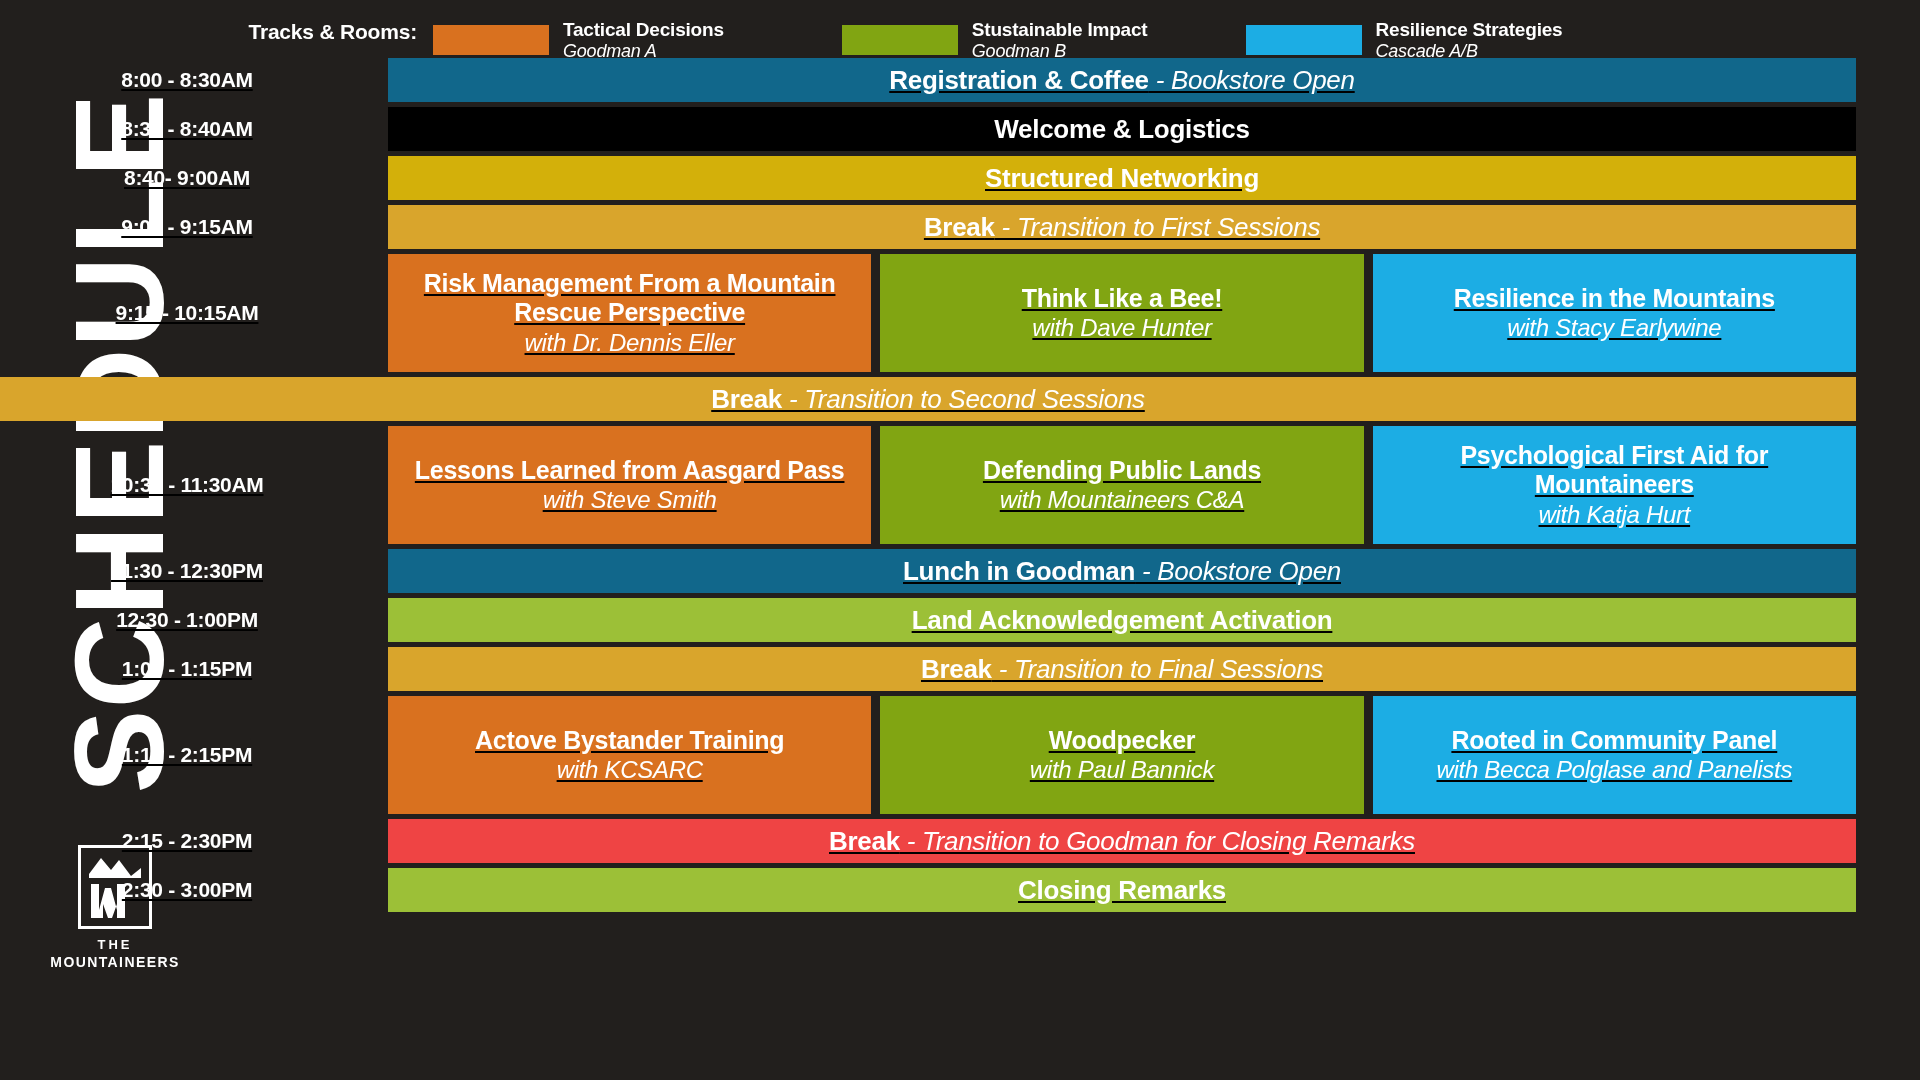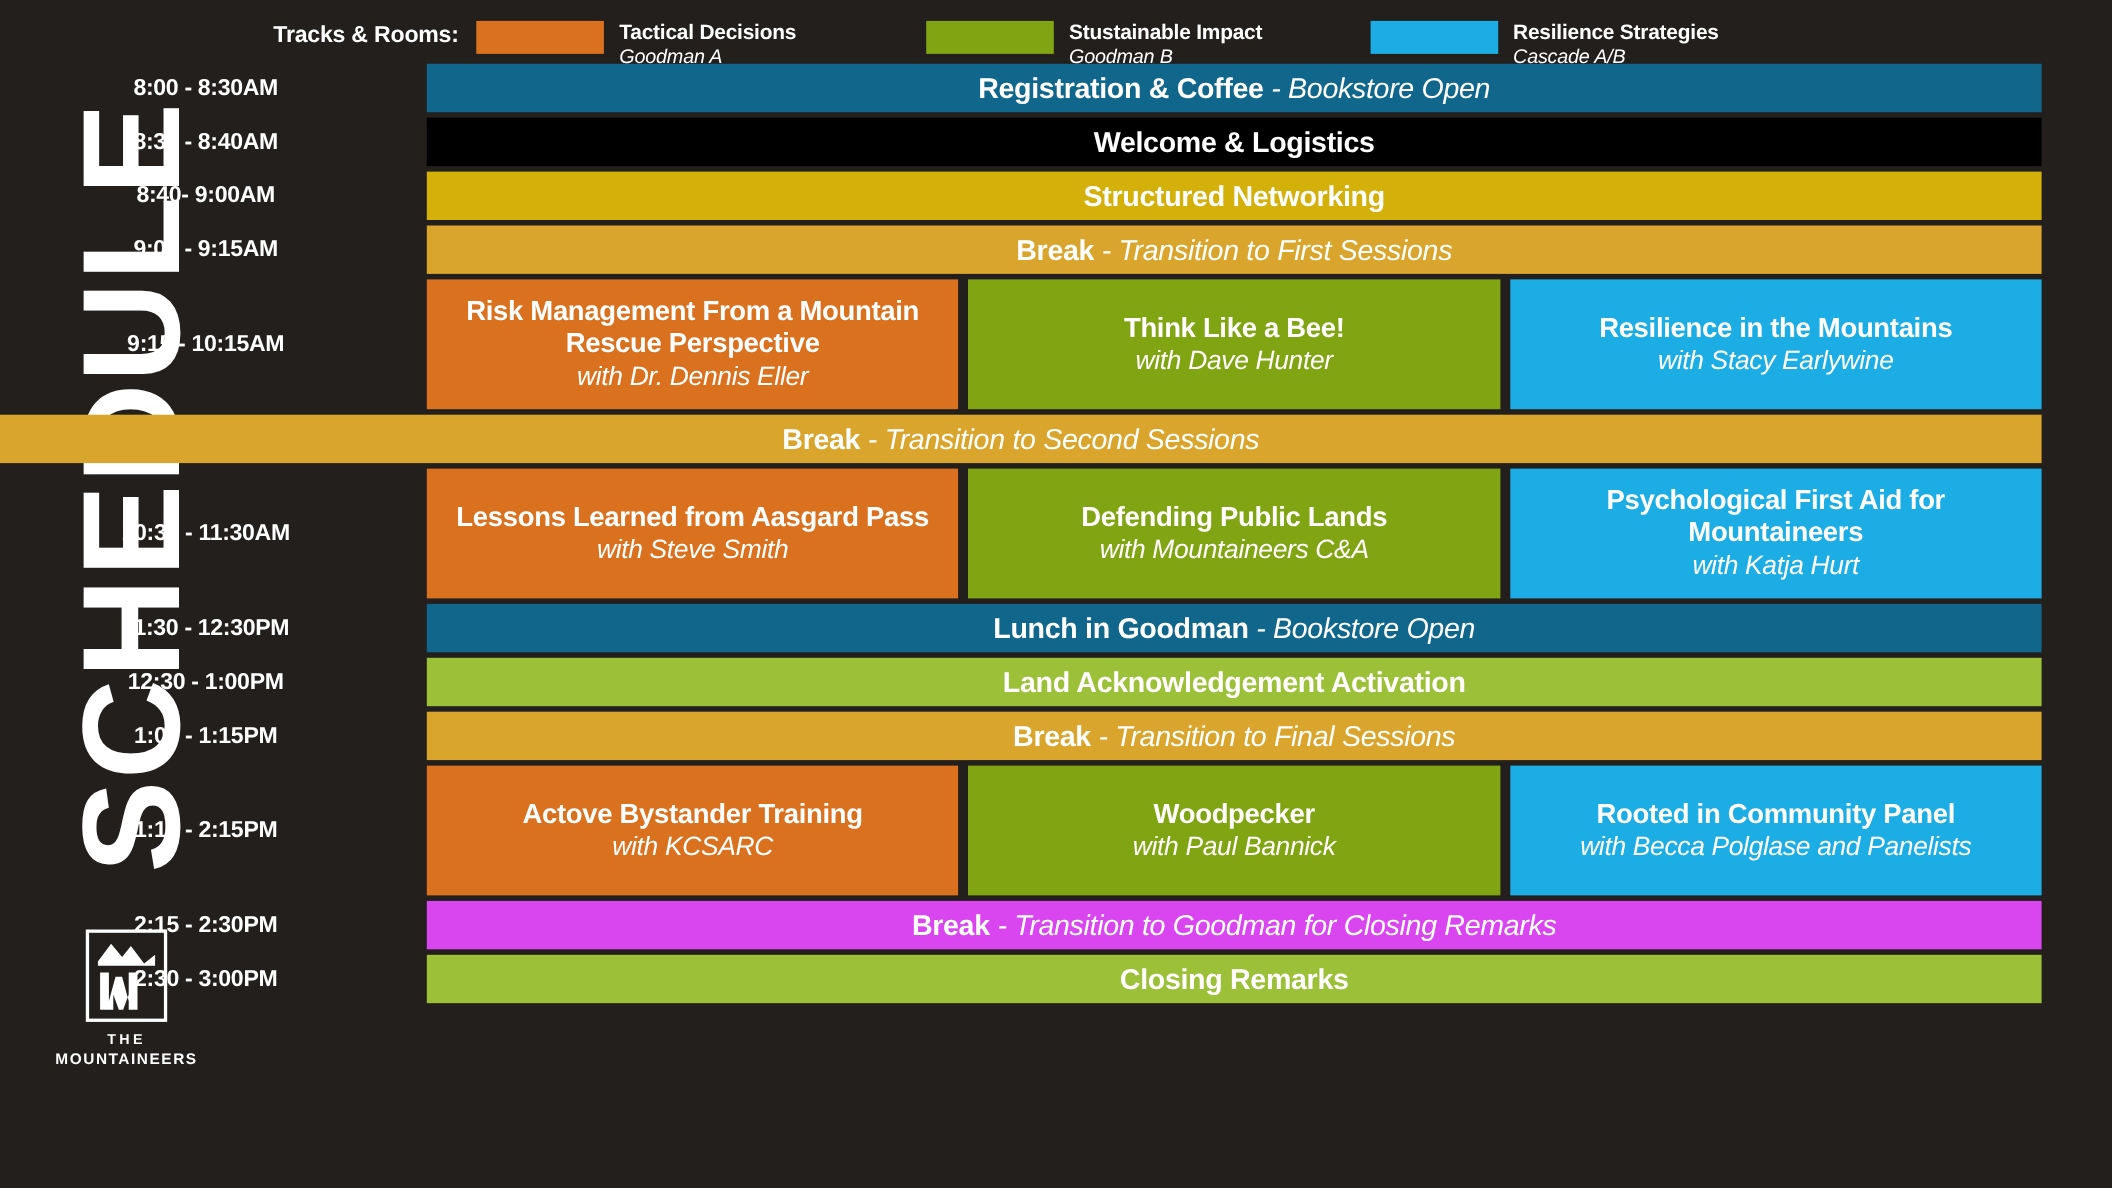--- a/index.html
+++ b/index.html
@@ -86,21 +86,21 @@
     width: 205px;
     text-align: right;
     padding-right: 16px;
     color: #ffffff;
     font-size: 21px;
     font-weight: bold;
     letter-spacing: -0.2px;
   }
   .legend-item {
     display: flex;
-    align-items: flex-start;
+    align-items: center;
     margin-right: 8px;
     margin-top: 16px;
   }
   .legend-swatch {
     width: 116px;
     height: 30px;
     flex: 0 0 116px;
   }
   .legend-text {
     margin-left: 14px;
@@ -121,20 +121,21 @@
   }
   .legend-gap-a { width: 110px; }
   .legend-gap-b { width: 90px; }
 
   
   #grid {
     position: absolute;
     left: 0;
     top: 58px;
     width: 1720px;
+    text-decoration: underline;
   }
 
   .row {
     display: flex;
     align-items: stretch;
     width: 1920px;
     margin-bottom: 5px;
   }
 
   .time-cell {
@@ -377,21 +378,21 @@
             <div class="card" style="background: rgb(28, 173, 228);">
               <div class="card-title">Rooted in Community Panel</div>
               <div class="card-sub">with Becca Polglase and Panelists</div>
             </div>
           </div>
         </div>
       </div>
       <div class="row">
         <div class="time-cell">2:15 - 2:30PM</div>
         <div class="row-body">
-          <div class="bar h-reg" style="background: #d946ef;">
+          <div class="bar h-reg" style="background: #ef4444;">
             <div class="bar-text"><span>Break</span><span class="it"> - Transition to Goodman for Closing Remarks</span></div>
           </div>
         </div>
       </div>
       <div class="row">
         <div class="time-cell">2:30 - 3:00PM</div>
         <div class="row-body">
           <div class="bar h-reg" style="background: rgb(156, 192, 55);">
             <div class="bar-text"><span>Closing Remarks</span></div>
           </div>

